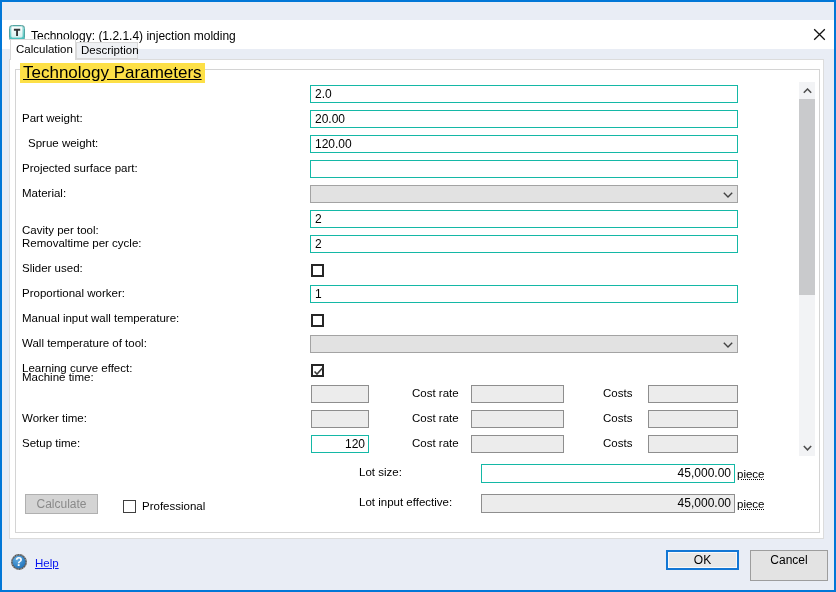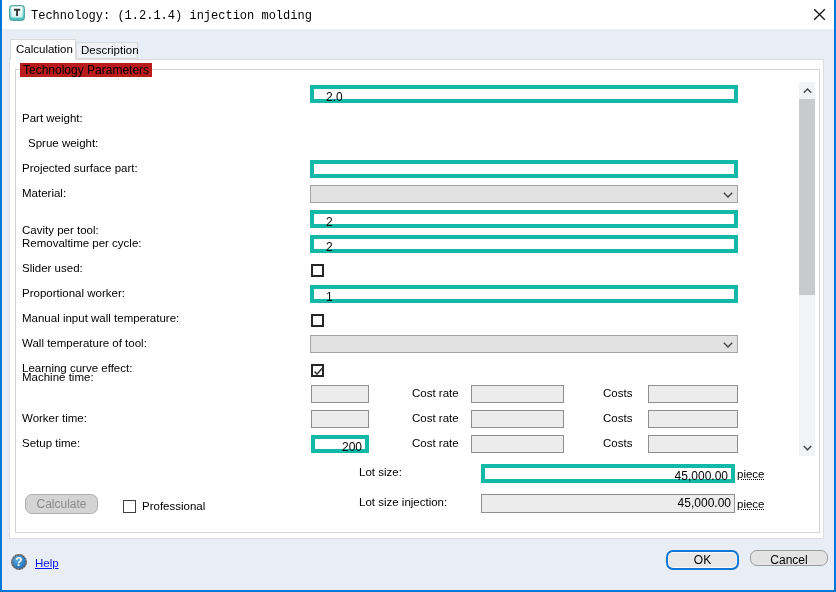--- a/index.html
+++ b/index.html
@@ -1,32 +1,32 @@
 <!DOCTYPE html>
 <html><head>
 <meta charset="utf-8">
 <style>
   html,body{margin:0;padding:0;}
   body{width:836px;height:592px;font-family:"Liberation Sans",sans-serif;font-size:12px;color:#000;}
   .win{position:relative;width:836px;height:592px;background:#e9edf5;box-shadow:inset 0 0 0 2px #0177d7;overflow:hidden;}
-  .titlebar{position:absolute;left:2px;top:0;right:2px;height:29px;background:#ffffff;font-family:Liberation Mono, monospace;}
+  .titlebar{position:absolute;left:2px;top:20px;right:2px;height:29px;background:#ffffff;}
   .title{position:absolute;left:29px;top:9px;font-size:12px;color:#000;}
   .lbl{position:absolute;white-space:nowrap;color:#000;font-size:11.5px;}
   .pane{position:absolute;left:9px;top:59px;width:815px;height:480px;background:#fff;border:1px solid #dcdcdc;box-sizing:border-box;}
   .gb{position:absolute;left:15px;top:69px;width:805px;height:464px;border:1px solid #d4d4d4;box-sizing:border-box;}
-  .gbl{position:absolute;left:20px;top:63px;background:#b91c1c;padding:0 3px;font-size:12px;}
-  .tf{position:absolute;height:18px;background:#fff;border:4px solid #14b8a6;box-sizing:border-box;line-height:16px;padding-left:12px;padding-right:3px;}
+  .gbl{position:absolute;left:20px;top:63px;background:#fde047;padding:0 3px;font-size:17px;text-decoration:underline;}
+  .tf{position:absolute;height:18px;background:#fff;border:1px solid #14b8a6;box-sizing:border-box;line-height:16px;padding-left:4px;padding-right:3px;}
   .tfd{position:absolute;height:18px;background:#ececec;border:1px solid #8e8e8e;box-sizing:border-box;line-height:16px;padding-left:4px;padding-right:3px;}
   .combo{position:absolute;height:18px;background:#e2e2e2;border:1px solid #a3a3a3;box-sizing:border-box;}
   .chev{position:absolute;right:4px;top:6px;}
   .cb{position:absolute;width:13px;height:13px;background:#fff;border:2px solid #262626;box-sizing:border-box;}
   .cb svg{position:absolute;left:-1px;top:-1px;}
   .sb{position:absolute;left:799px;top:82px;width:16px;height:374px;background:#f2f3f5;}
   .sbthumb{position:absolute;left:0;top:17px;width:16px;height:196px;background:#c9cacc;}
-  .btn{position:absolute;box-sizing:border-box;text-align:center;font-size:12px;border-radius:7px;}
+  .btn{position:absolute;box-sizing:border-box;text-align:center;font-size:12px;}
   .link{color:#0715f0;text-decoration:underline;}
 </style>
 </head>
 <body>
 <div class="win">
   <div class="titlebar">
     <svg style="position:absolute;left:7px;top:5px" width="16" height="16" viewBox="0 0 16 16">
       <defs>
         <linearGradient id="tg" x1="0" y1="0" x2="0" y2="1">
           <stop offset="0" stop-color="#9fe2df"></stop>
@@ -50,21 +50,23 @@
 
   <div style="position:absolute;left:76px;top:42px;width:62px;height:17px;background:#eff1f4;border:1px solid #d9d9d9;box-sizing:border-box;"></div>
   <div class="lbl" style="left:81px;top:44px">Description</div>
   <div class="pane"></div>
   <div style="position:absolute;left:10px;top:39px;width:66px;height:21px;background:#fff;border:1px solid #d9d9d9;border-bottom:none;box-sizing:border-box;z-index:3;"></div>
   <div class="lbl" style="left:16px;top:43px;z-index:4">Calculation</div>
   <div class="gb"></div>
   <div class="gbl">Technology Parameters</div>
 <div class="tf" style="left:310px;top:85px;width:428px;">2.0</div>
 <div class="lbl" style="left:22px;top:112px">Part weight:</div>
+<div class="tf" style="left:310px;top:110px;width:428px;">20.00</div>
 <div class="lbl" style="left:28px;top:137px">Sprue weight:</div>
+<div class="tf" style="left:310px;top:135px;width:428px;">120.00</div>
 <div class="lbl" style="left:22px;top:162px">Projected surface part:</div>
 <div class="tf" style="left:310px;top:160px;width:428px;"></div>
 <div class="lbl" style="left:22px;top:187px">Material:</div>
 <div class="combo" style="left:310px;top:185px;width:428px;">
       <svg class="chev" width="10" height="6" viewBox="0 0 10 6">
         <path d="M0.8 0.8 L5 5 L9.2 0.8" fill="none" stroke="#434343" stroke-width="1.4"></path>
       </svg>
     </div>
 <div class="lbl" style="left:22px;top:224px">Cavity per tool:</div>
 <div class="tf" style="left:310px;top:210px;width:428px;">2</div>
@@ -94,41 +96,41 @@
 <div class="tfd" style="left:471px;top:385px;width:93px;"></div>
 <div class="lbl" style="left:603px;top:387px">Costs</div>
 <div class="tfd" style="left:648px;top:385px;width:90px;"></div>
 <div class="lbl" style="left:22px;top:412px">Worker time:</div>
 <div class="tfd" style="left:311px;top:410px;width:58px;"></div>
 <div class="lbl" style="left:412px;top:412px">Cost rate</div>
 <div class="tfd" style="left:471px;top:410px;width:93px;"></div>
 <div class="lbl" style="left:603px;top:412px">Costs</div>
 <div class="tfd" style="left:648px;top:410px;width:90px;"></div>
 <div class="lbl" style="left:22px;top:437px">Setup time:</div>
-<div class="tf" style="left:311px;top:435px;width:58px;text-align:right;">200</div>
+<div class="tf" style="left:311px;top:435px;width:58px;text-align:right;">120</div>
 <div class="lbl" style="left:412px;top:437px">Cost rate</div>
 <div class="tfd" style="left:471px;top:435px;width:93px;"></div>
 <div class="lbl" style="left:603px;top:437px">Costs</div>
 <div class="tfd" style="left:648px;top:435px;width:90px;"></div>
 
   <div class="sb">
     <div style="position:absolute;left:0;top:0;width:16px;height:17px;background:#f2f3f5;"></div>
     <svg style="position:absolute;left:3.5px;top:5.5px" width="9" height="6" viewBox="0 0 9 6">
         <path d="M0.8 4.8 L4.5 1 L8.2 4.8" fill="none" stroke="#4e4e4e" stroke-width="1.5"></path>
       </svg>
     <div class="sbthumb"></div>
     <svg style="position:absolute;left:3.5px;top:363px" width="9" height="6" viewBox="0 0 9 6">
         <path d="M0.8 1 L4.5 4.8 L8.2 1" fill="none" stroke="#4e4e4e" stroke-width="1.5"></path>
       </svg>
   </div>
 
   <div class="lbl" style="left:359px;top:466px">Lot size:</div>
   <div class="tf" style="left:481px;top:464px;width:254px;height:19px;text-align:right;line-height:17px;">45,000.00</div>
   <div class="lbl" style="left:737px;top:468px;text-decoration:underline dotted;">piece</div>
-  <div class="lbl" style="left:359px;top:496px">Lot size injection:</div>
+  <div class="lbl" style="left:359px;top:496px">Lot input effective:</div>
   <div class="tfd" style="left:481px;top:494px;width:254px;height:19px;text-align:right;line-height:17px;color:#000;">45,000.00</div>
   <div class="lbl" style="left:737px;top:498px;text-decoration:underline dotted;">piece</div>
 
   <div class="btn" style="left:25px;top:494px;width:73px;height:20px;background:#d4d4d4;border:1px solid #b0b0b0;color:#8a8a8a;line-height:18px;">Calculate</div>
   <div class="cb" style="left:123px;top:500px;border-width:1px;border-color:#3f3f3f;"></div>
   <div class="lbl" style="left:142px;top:500px">Professional</div>
 
   <svg style="position:absolute;left:11px;top:554px" width="16" height="16" viewBox="0 0 16 16">
     <defs>
         <radialGradient id="hg" cx="0.38" cy="0.3" r="0.95">
@@ -136,14 +138,14 @@
           <stop offset="0.55" stop-color="#2f80c4"></stop>
           <stop offset="1" stop-color="#1c5fa0"></stop>
         </radialGradient>
       </defs>
     <circle cx="8" cy="8" r="7.2" fill="url(#hg)" stroke="#585858" stroke-width="1.5"></circle>
     <circle cx="8" cy="8" r="7.2" fill="none" stroke="#cfcfcf" stroke-width="0.7" stroke-dasharray="1.2 1.6"></circle>
     <text x="8" y="12.2" text-anchor="middle" font-family="Liberation Sans" font-size="12" font-weight="bold" fill="#fff">?</text>
   </svg>
   <div class="lbl link" style="left:35px;top:557px">Help</div>
   <div class="btn" style="left:666px;top:550px;width:73px;height:20px;background:#e8e8e8;border:2px solid #1377d4;box-shadow:inset 0 0 0 1px #f9f9f9;line-height:16px;color:#000;">OK</div>
-  <div class="btn" style="left:750px;top:550px;width:78px;height:16px;background:#e3e3e3;border:1px solid #9d9d9d;line-height:18px;color:#000;">Cancel</div>
+  <div class="btn" style="left:750px;top:550px;width:78px;height:31px;background:#e3e3e3;border:1px solid #9d9d9d;line-height:18px;color:#000;">Cancel</div>
 </div>
 
 </body></html>

